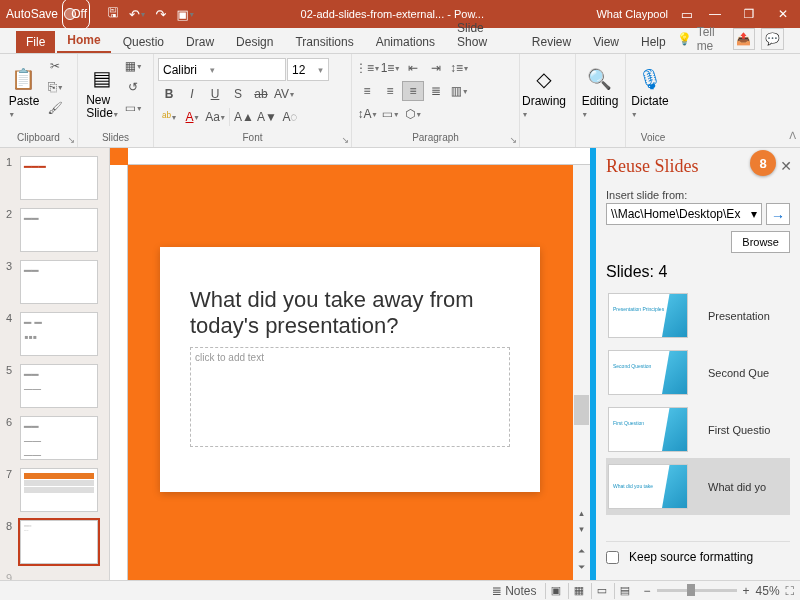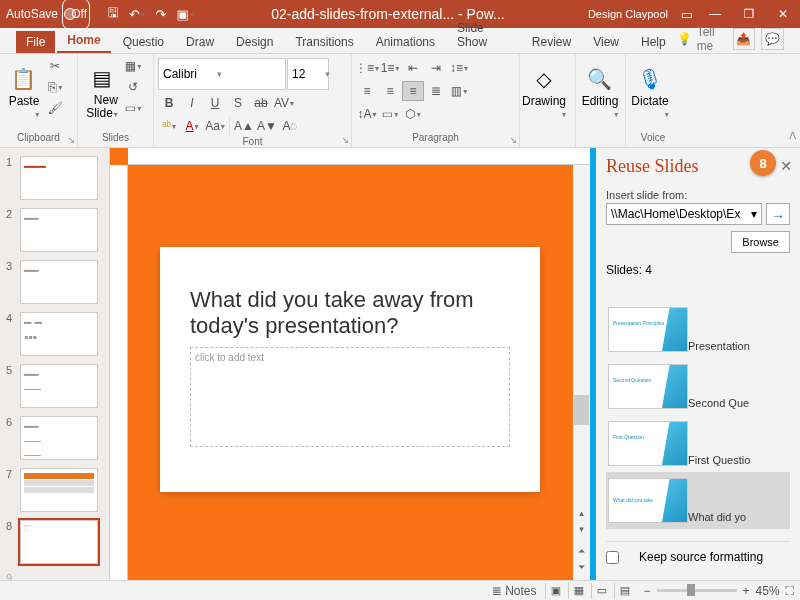--- a/index.html
+++ b/index.html
@@ -3,42 +3,42 @@
 <meta charset="utf-8">
 <style>
 *{box-sizing:border-box;margin:0;padding:0;font-family:"Segoe UI",Arial,sans-serif;font-size:12px;user-select:none}
 body{width:800px;height:600px;background:#e6e6e6;overflow:hidden;position:relative}
 .titlebar{height:28px;background:#b7472a;display:flex;align-items:center;color:#fff}
 .autosave{display:flex;align-items:center;gap:4px;padding:0 6px;font-size:11px}
 .toggle{width:28px;height:32px;border:1px solid #fff;border-radius:8px;position:relative;display:flex;align-items:center;justify-content:flex-end;font-size:8px;padding:0 2px}
 .toggle::before{content:"";position:absolute;left:1px;width:10px;height:10px;border-radius:50%;background:rgba(255,255,255,.3);border:1px solid #fff}
 .qat{display:flex;gap:2px;margin-left:6px}
 .qat-btn{width:22px;height:22px;display:flex;align-items:center;justify-content:center;color:#fff;font-size:13px}
-.title-doc{flex:1;text-align:center;font-size:14px;white-space:nowrap;overflow:hidden}
+.title-doc{flex:1;text-align:center;font-size:11px;white-space:nowrap;overflow:hidden}
 .title-user{font-size:11px;padding:0 8px}
 .winbtns{display:flex}
 .winbtn{width:34px;height:28px;display:flex;align-items:center;justify-content:center;font-size:12px}
 .ribbon-tabs{height:26px;background:#f3f3f3;display:flex;align-items:end;padding:0 16px;gap:2px;border-bottom:1px solid #d4d4d4}
 .rtab{padding:4px 10px;font-size:12px;color:#444;cursor:pointer}
 .rtab.file{background:#b7472a;color:#fff}
 .rtab.active{border-bottom:2px solid #b7472a;color:#b7472a;font-weight:600}
 .rtab-right{margin-left:auto;display:flex;align-items:center;gap:6px}
 .tellme{display:flex;align-items:center;gap:4px;color:#777;font-size:12px}
 .share-btn{width:26px;height:22px;border:1px solid #ccc;display:flex;align-items:center;justify-content:center;color:#b7472a}
 .ribbon{height:94px;background:#f3f3f3;display:flex;border-bottom:1px solid #d4d4d4}
 .group{display:flex;flex-direction:column;padding:2px 4px;border-right:1px solid #e0e0e0;position:relative}
 .group-body{flex:1;display:flex;align-items:flex-start;gap:1px}
 .group-label{text-align:center;font-size:10px;color:#666;padding-bottom:2px;position:relative}
 .dlaunch{position:absolute;right:2px;bottom:2px;font-size:9px;color:#888}
 .bigbtn{display:flex;flex-direction:column;align-items:center;justify-content:center;width:40px;height:72px;gap:2px;padding:2px}
 .bigbtn .ico{width:28px;height:28px;display:flex;align-items:center;justify-content:center;font-size:20px}
-.bigbtn .lbl{font-size:10px;text-align:right;line-height:1.1}
+.bigbtn .lbl{font-size:10px;text-align:left;line-height:1.1}
 .smallcol{display:flex;flex-direction:column;gap:1px;justify-content:flex-start;height:72px}
 .smallbtn{width:20px;height:20px;display:flex;align-items:center;justify-content:center;font-size:12px;color:#555}
-.combo{height:32px;border:1px solid #ccc;background:#fff;display:flex;align-items:center;padding:0 4px;font-size:11px;gap:20px}
+.combo{height:23px;border:1px solid #ccc;background:#fff;display:flex;align-items:center;padding:0 4px;font-size:11px;gap:13px}
 .combo .arr{color:#888;font-size:9px}
 .font-row{display:flex;gap:1px;align-items:center}
 .drop{font-size:8px;color:#777;margin-left:1px}
 .para-row{display:flex;gap:1px}
 .pbtn{width:22px;height:20px;display:flex;align-items:center;justify-content:center;font-size:12px;color:#555}
 .pbtn.active{background:#d4d4d4;border:1px solid #aaa}
 .workspace{position:absolute;top:148px;left:0;right:0;bottom:20px;display:flex}
 .thumbs{width:110px;background:#f0ece9;overflow-y:auto;padding:6px 0;border-right:1px solid #d4d4d4}
 .thumb-item{display:flex;gap:4px;padding:2px 6px;align-items:flex-start;margin-bottom:4px}
 .thumb-num{font-size:11px;color:#666;width:10px}
@@ -55,29 +55,29 @@
 .nav-btn{font-size:9px;color:#666;height:14px}
 .reuse-panel{width:210px;background:#f3f3f3;border-left:6px solid #0ea5e9;display:flex;flex-direction:column;padding:8px 10px;position:relative}
 .reuse-title{font-size:18px;color:#c43e1c;font-weight:400;margin-bottom:12px;font-family:"Segoe UI Light"}
 .reuse-close{position:absolute;right:8px;top:10px;font-size:14px;color:#666;cursor:pointer}
 .callout{position:absolute;right:24px;top:2px;width:26px;height:26px;background:#ed7d31;border-radius:50%;display:flex;align-items:center;justify-content:center;color:#fff;font-size:13px;font-weight:600;box-shadow:0 1px 3px rgba(0,0,0,.3)}
 .reuse-label{font-size:11px;color:#444;margin-bottom:2px}
 .reuse-row{display:flex;gap:4px;margin-bottom:6px}
 .reuse-input{flex:1;height:22px;border:1px solid #aaa;background:#fff;display:flex;align-items:center;padding:0 4px;font-size:11px;justify-content:space-between}
 .go-btn{width:24px;height:22px;border:1px solid #aaa;background:#fff;display:flex;align-items:center;justify-content:center;color:#0066cc;font-size:14px}
 .browse-btn{height:22px;border:1px solid #aaa;background:#fff;padding:0 10px;font-size:11px;align-self:flex-end;margin-bottom:10px}
-.slides-count{font-size:12px;margin-bottom:24px}
+.slides-count{font-size:16px;margin-bottom:6px}
 .reuse-list{flex:1;overflow-y:auto}
-.reuse-item{display:flex;align-items:flex-end;gap:0;padding:6px 2px;cursor:pointer}
+.reuse-item{display:flex;align-items:center;gap:20px;padding:6px 2px;cursor:pointer}
 .reuse-item.sel{background:#d8d8d8}
 .reuse-thumb{width:80px;height:45px;background:#fff;border:1px solid #ccc;position:relative;overflow:hidden}
 .reuse-thumb .wave{position:absolute;right:0;top:0;bottom:0;width:25px;background:linear-gradient(135deg,#4fc3e8 0%,#2196c4 100%);clip-path:polygon(30% 0,100% 0,100% 100%,0 100%)}
 .reuse-thumb .tx{position:absolute;left:4px;top:12px;font-size:5px;color:#2196c4}
 .reuse-name{font-size:11px;color:#333;flex:1;white-space:nowrap;overflow:hidden}
-.keep-fmt{display:flex;align-items:center;gap:20px;padding:8px 0;font-size:11px;border-top:1px solid #ddd;margin-top:6px}
+.keep-fmt{display:flex;align-items:center;gap:10px;padding:8px 0;font-size:11px;border-top:1px solid #ddd;margin-top:6px}
 .keep-fmt input{width:13px;height:13px}
 .statusbar{position:absolute;bottom:0;left:0;right:0;height:20px;background:#f3f3f3;border-top:1px solid #d4d4d4;display:flex;align-items:center;padding:0 6px;font-size:11px;color:#555;gap:8px}
 .statusbar .spacer{flex:1}
 .view-btns{display:flex;gap:1px}
 .vbtn{width:22px;height:16px;display:flex;align-items:center;justify-content:center;font-size:11px;border-left:1px solid #ccc}
 .zoom{display:flex;align-items:center;gap:6px}
 .zoom-track{width:80px;height:3px;background:#ccc;position:relative}
 .zoom-handle{position:absolute;width:8px;height:12px;background:#999;top:-5px;left:30px}
 .sep-v{width:1px;height:46px;background:#e0e0e0;margin:12px 2px 0}
 </style>
@@ -91,21 +91,21 @@
         <span>Off</span>
       </span>
   </div>
   <div class="qat">
     <div class="qat-btn">🖫</div>
     <div class="qat-btn">↶<span class="drop">▾</span></div>
     <div class="qat-btn">↷</div>
     <div class="qat-btn">▣<span class="drop">▾</span></div>
   </div>
   <div class="title-doc">02-add-slides-from-external... - Pow...</div>
-  <div class="title-user">Design Claypool</div>
+  <div class="title-user">What Claypool</div>
   <div class="qat-btn">▭</div>
   <div class="winbtns">
     <div class="winbtn">—</div>
     <div class="winbtn">❐</div>
     <div class="winbtn close">✕</div>
   </div>
 </div>
 
 <div class="ribbon-tabs">
   <div class="rtab file">File</div>

